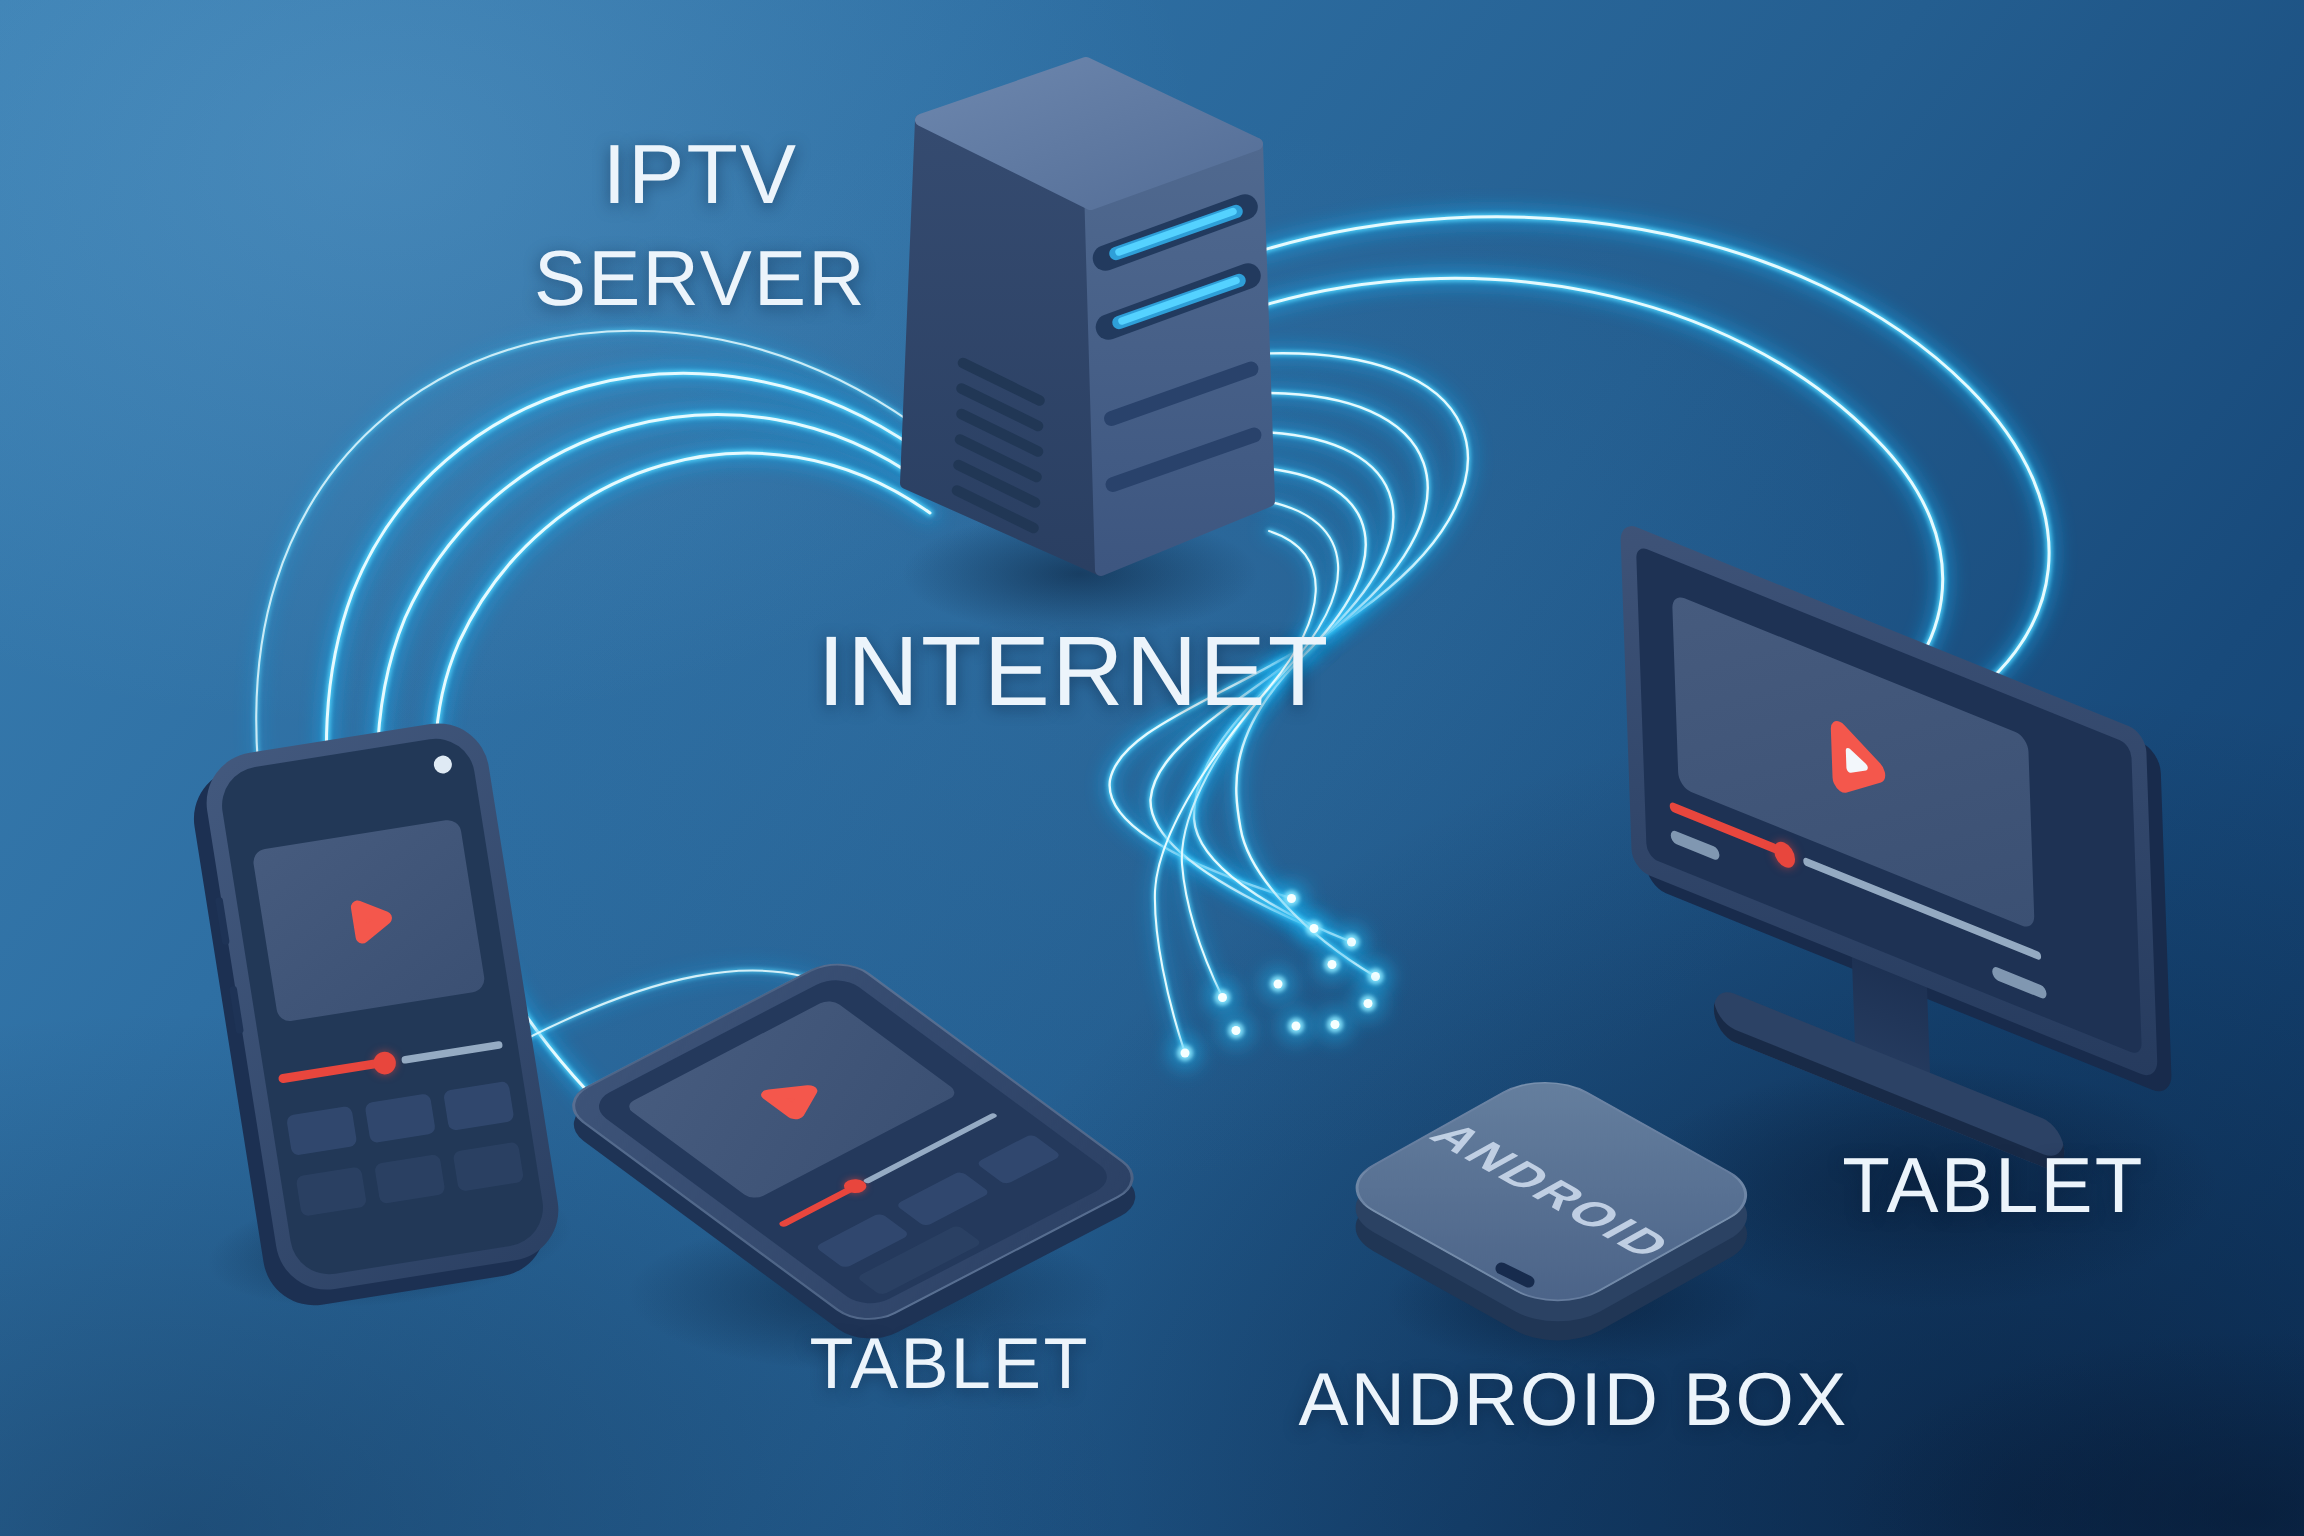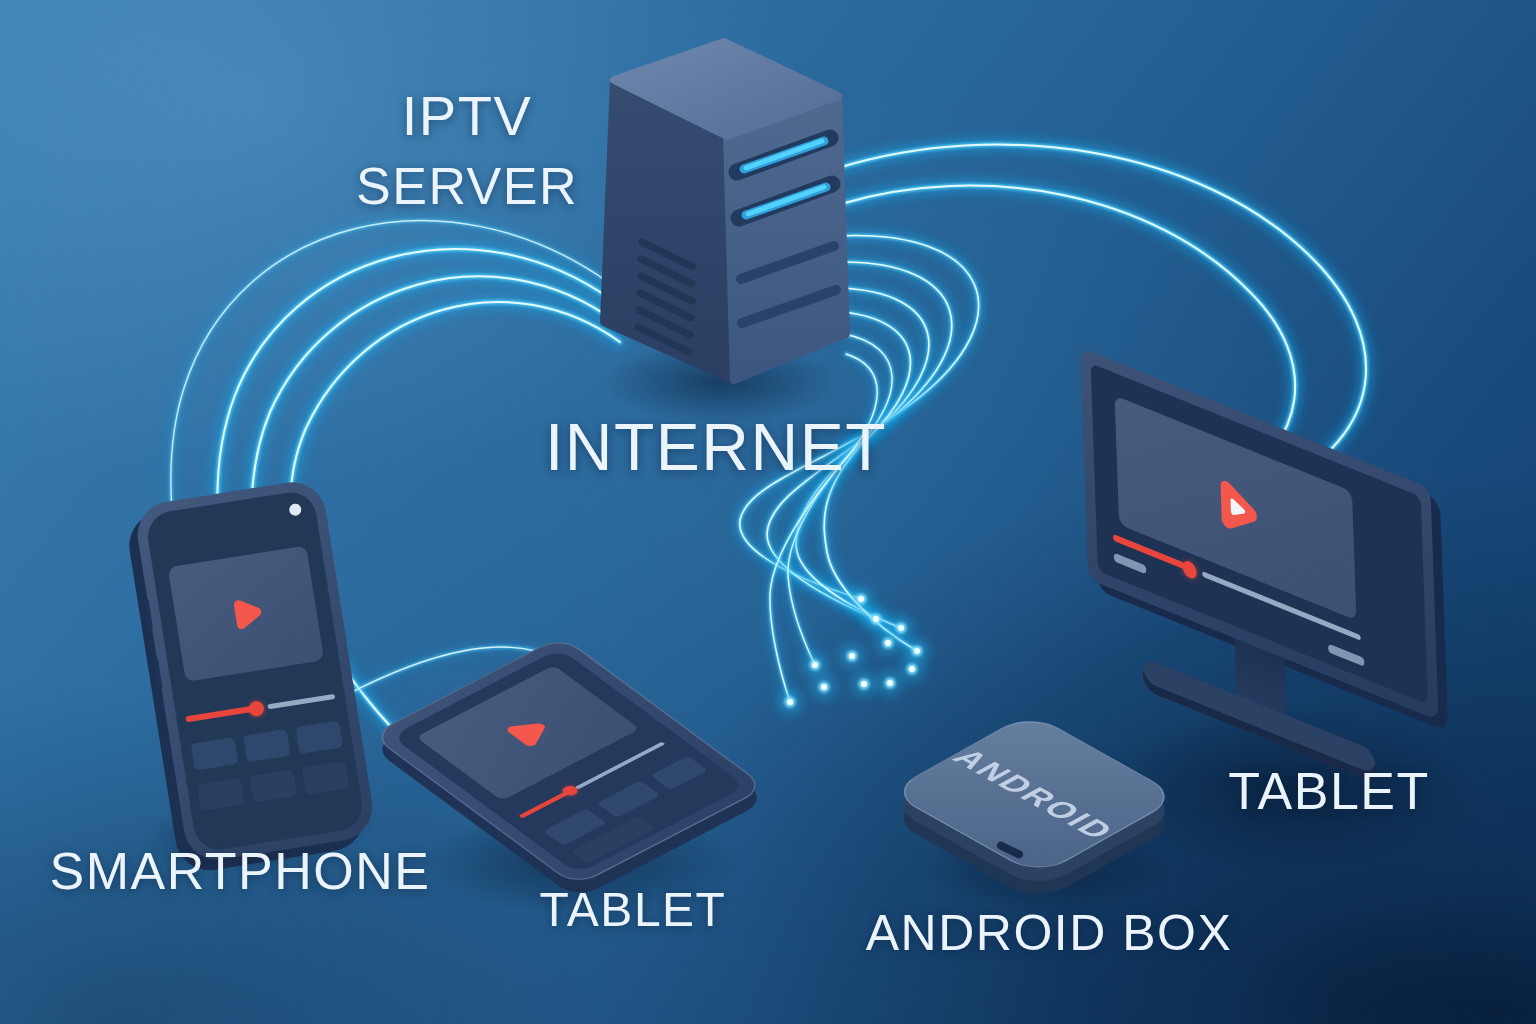--- a/index.html
+++ b/index.html
@@ -293,19 +293,18 @@
         <div class="pill" style="left:70%;top:90%;width:11%;height:4%;"></div>
       </div>
     </div>
   </div>
 
   <div class="lbl" id="lbl-server">
     <div class="l1">IPTV</div>
     <div class="l2">SERVER</div>
   </div>
   <div class="lbl" id="lbl-internet">INTERNET</div>
-  <div class="lbl" id="lbl-smartphone">SMARTPHONE</div>
   <div class="lbl" id="lbl-abox">ANDROID BOX</div>
   <div class="lbl" id="lbl-tablet">TABLET</div>
   <div class="lbl" id="lbl-tv">
     <div>TABLET</div>
   </div>
 </div>
 
 </body></html>

